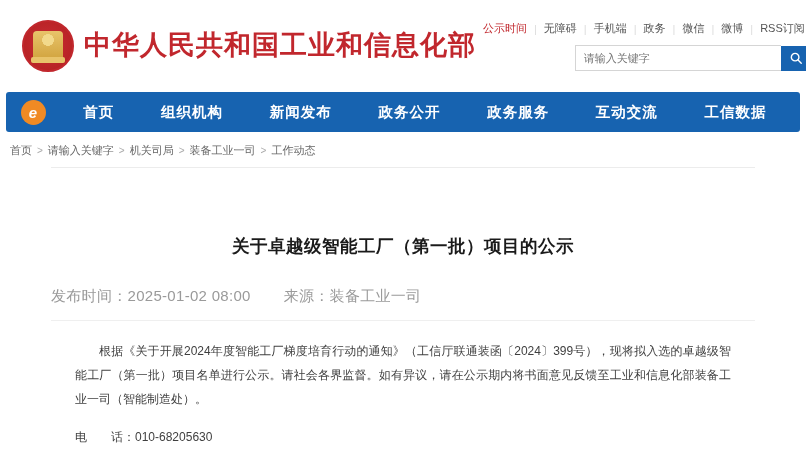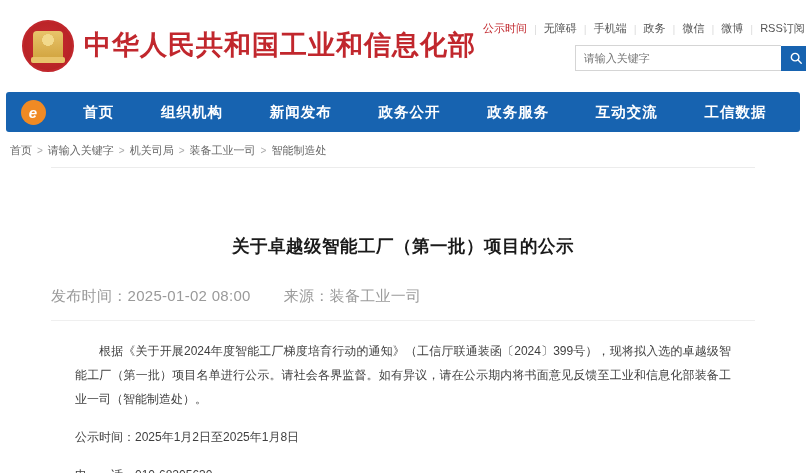--- a/index.html
+++ b/index.html
@@ -267,36 +267,35 @@
 
 <div class="breadcrumb">
   <span class="crumb">首页</span>
   <span class="arrow">&gt;</span>
   <span class="crumb">请输入关键字</span>
   <span class="arrow">&gt;</span>
   <span class="crumb">机关司局</span>
   <span class="arrow">&gt;</span>
   <span class="crumb">装备工业一司</span>
   <span class="arrow">&gt;</span>
-  <span class="crumb active">智能制造处</span>
+  <span class="crumb active">工作动态</span>
 </div>
 
 <div class="article-wrap">
   <div class="article-title">关于卓越级智能工厂（第一批）项目的公示</div>
 
   <div class="article-meta">
     <span>发布时间：</span><span>2025-01-02 08:00</span>
     <span class="gap"></span>
     <span>来源：</span><span>装备工业一司</span>
   </div>
   <div class="meta-divider"></div>
 
   <div class="article-body">
     <p>根据《关于开展2024年度智能工厂梯度培育行动的通知》（工信厅联通装函〔2024〕399号），现将拟入选的卓越级智能工厂（第一批）项目名单进行公示。请社会各界监督。如有异议，请在公示期内将书面意见反馈至工业和信息化部装备工业一司（智能制造处）。</p>
-    <p class="noindent kv-line">公示时间：2025年1月2日至2025年1月8日</p>
     <p class="noindent kv-line">
       <span>电　　话：</span><span>010-68205630</span>
     </p>
     <p class="noindent kv-line">
       
     </p>
 
   </div>
 
 </div>

